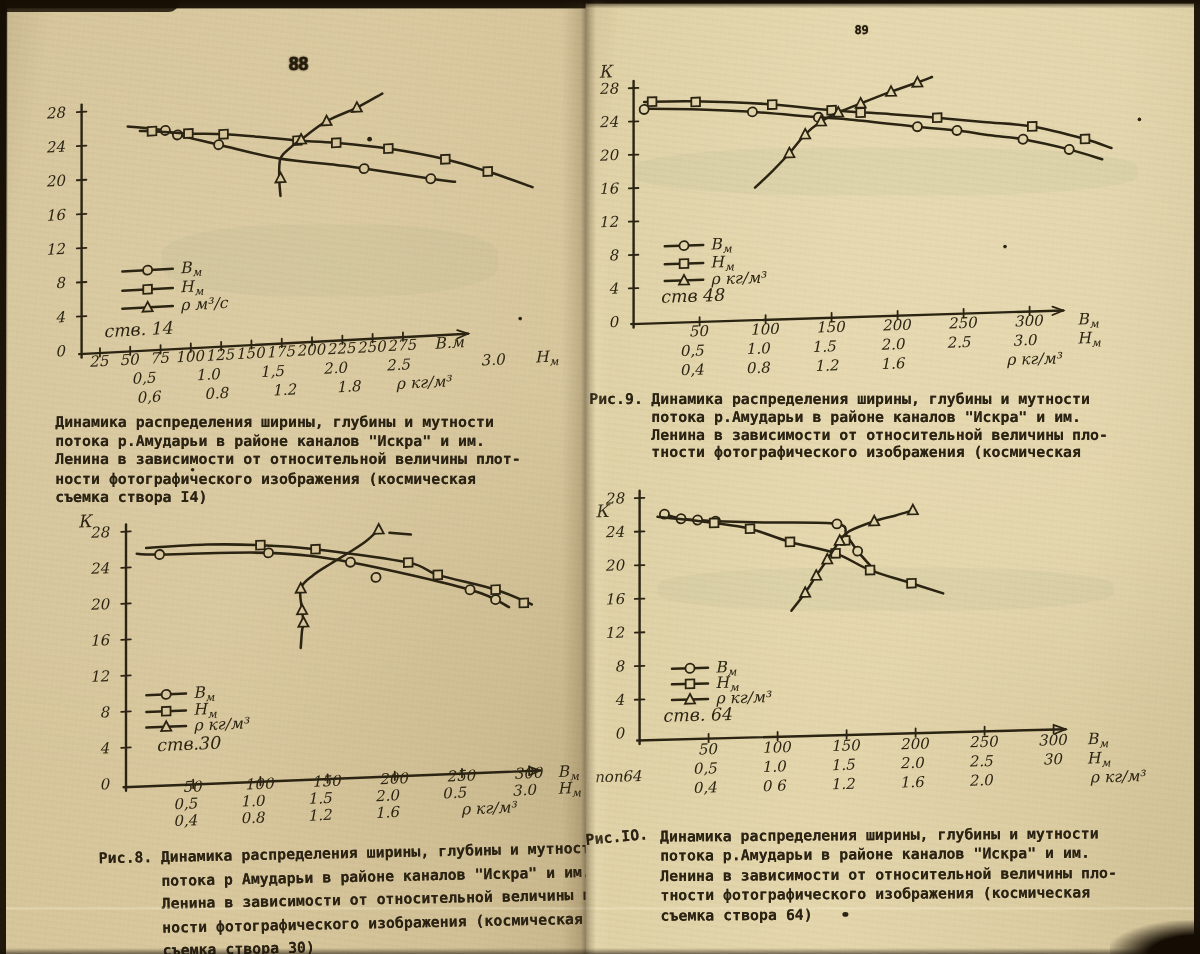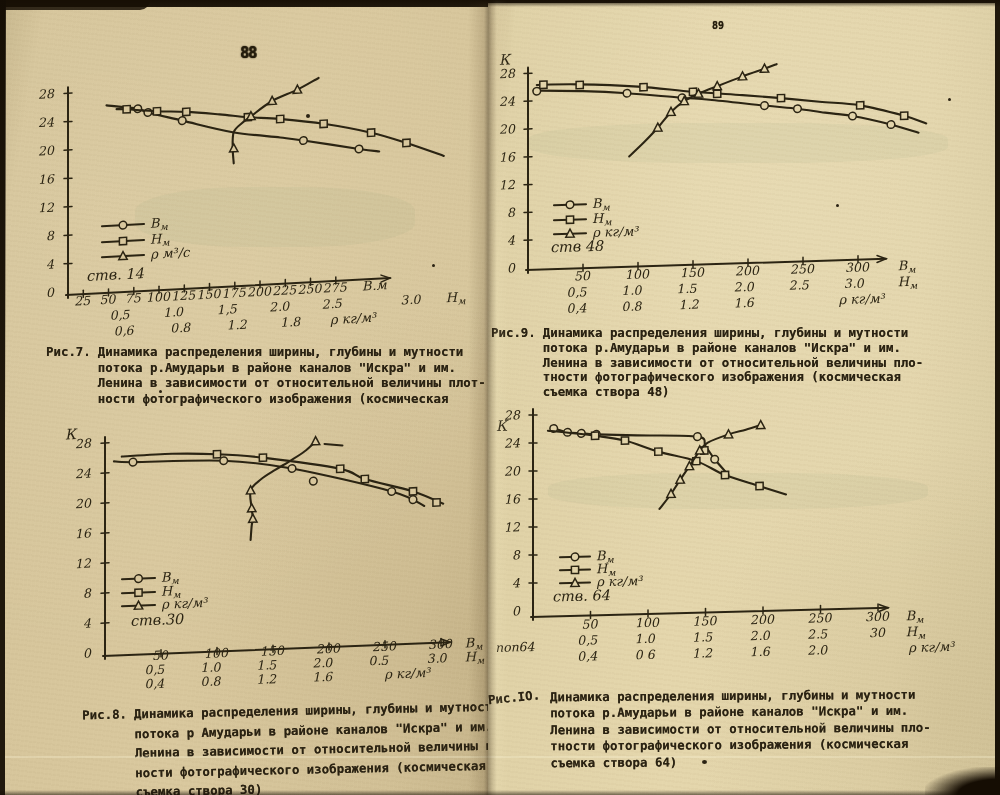--- a/index.html
+++ b/index.html
@@ -147,26 +147,26 @@
         <text x="123" y="162" text-anchor="start" class="hw2">В<tspan dy="3" font-size="9.5">м</tspan></text>
         <path d="M74 174 L116 174" class="curve"></path>
         <rect x="91.4" y="170.4" width="7.2" height="7.2" class="marker"></rect>
         <text x="123" y="178" text-anchor="start" class="hw2">Н<tspan dy="3" font-size="9.5">м</tspan></text>
         <path d="M74 189 L116 189" class="curve"></path>
         <polygon points="95,184.4 99.2,192.4 90.8,192.4" class="marker"></polygon>
         <text x="123" y="193" text-anchor="start" class="hw2">ρ м³/с</text>
         <text x="59" y="212" text-anchor="start" class="hw3">ств. 14</text>
       </svg>
     <div class="caption cap-f7">
-      <span class="cap-label">Рис.7.</span>
       <span class="cap-lines">
         <span>Динамика распределения ширины, глубины и мутности</span>
         <span>потока р.Амударьи в районе каналов "Искра" и им.</span>
         <span>Ленина в зависимости от относительной величины плот-</span>
         <span>ности фотографического изображения (космическая</span>
+        <span>съемка створа I4)</span>
       </span>
     </div>
     <svg id="chart1" class="chart" width="440" height="292">
         <path d="M47 251 L47 29.0" class="axis"></path>
         <path d="M45 248 L392 248" class="axis"></path>
         <path d="M383 244.5 L392 248 L383 251.5" class="axis thin"></path>
         <path d="M43 35.0 L51 35.0" class="axis thin"></path>
         <text x="34" y="39" text-anchor="end" class="hw">28</text>
         <path d="M43 65.0 L51 65.0" class="axis thin"></path>
         <text x="34" y="69" text-anchor="end" class="hw">24</text>
@@ -338,21 +338,20 @@
         <text x="63" y="211" text-anchor="start" class="hw3">ств 48</text>
         <text x="12" y="22" text-anchor="start" class="hw3">К</text>
       </svg>
     <div class="caption cap-f9">
       <span class="cap-label">Рис.9.</span>
       <span class="cap-lines">
         <span>Динамика распределения ширины, глубины и мутности</span>
         <span>потока р.Амударьи в районе каналов "Искра" и им.</span>
         <span>Ленина в зависимости от относительной величины пло-</span>
         <span>тности фотографического изображения (космическая</span>
-        <span>съемка створа 48)</span>
       </span>
     </div>
     <svg id="chart3" class="chart" width="480" height="285">
         <path d="M45 212 L45 1.0" class="axis"></path>
         <path d="M43 209 L400 209" class="axis"></path>
         <path d="M391 205.5 L400 209 L391 212.5" class="axis thin"></path>
         <path d="M41 7.0 L49 7.0" class="axis thin"></path>
         <text x="33" y="11" text-anchor="end" class="hw">28</text>
         <path d="M41 35.0 L49 35.0" class="axis thin"></path>
         <text x="33" y="39" text-anchor="end" class="hw">24</text>

